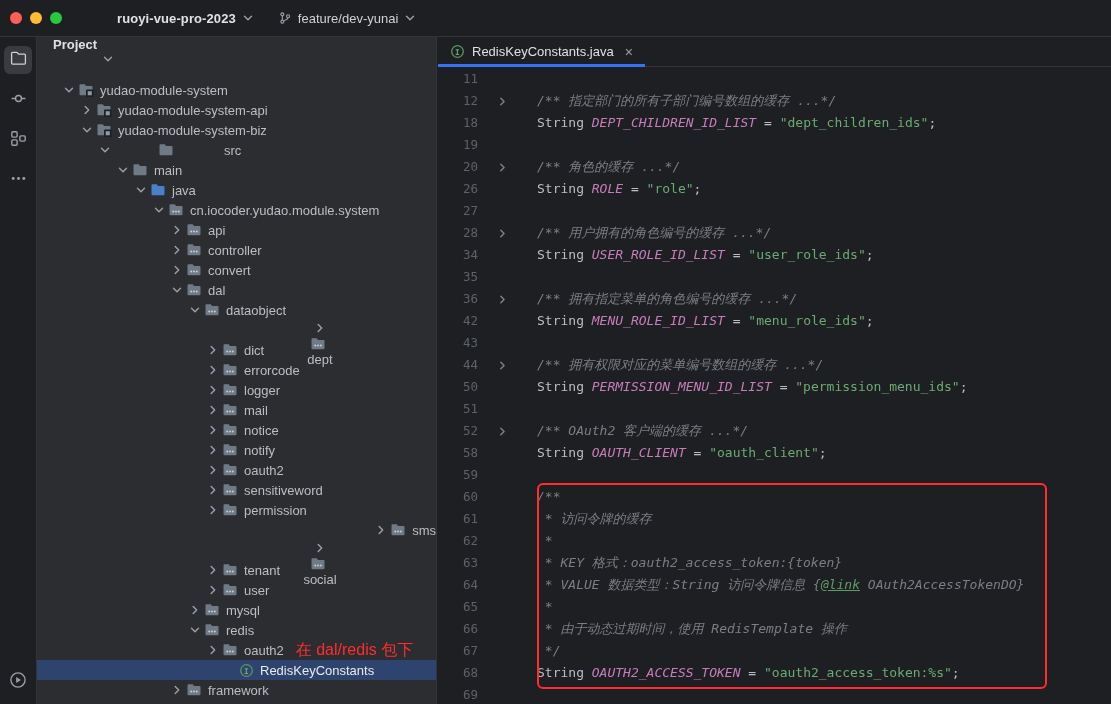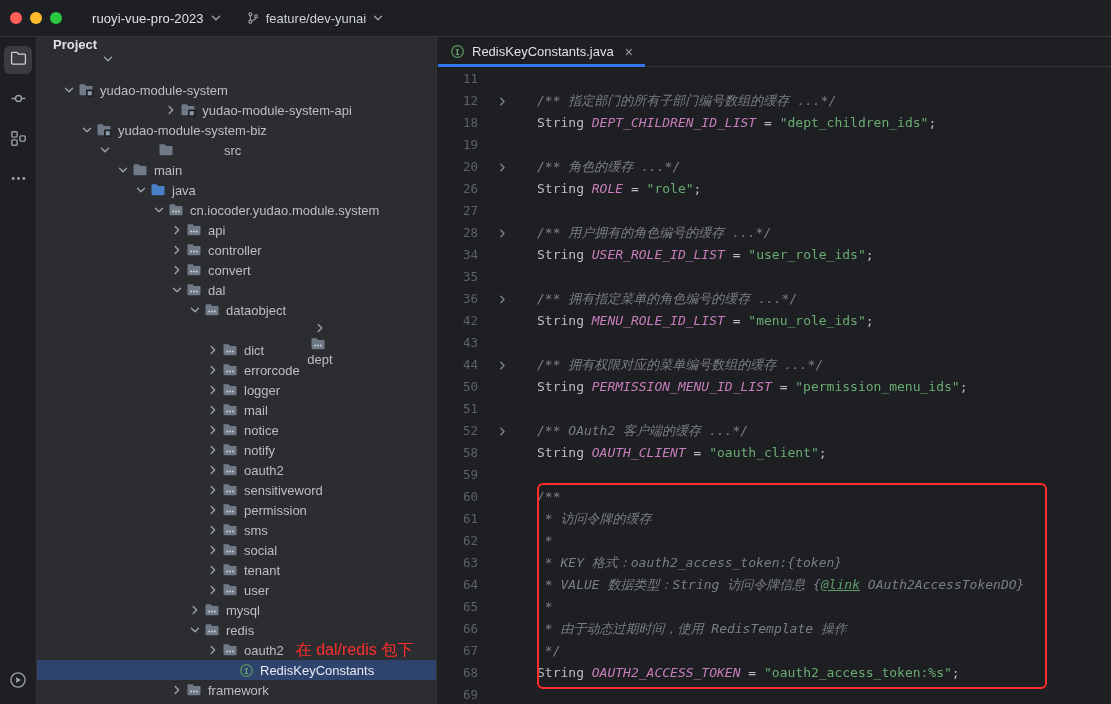--- a/index.html
+++ b/index.html
@@ -15,21 +15,21 @@
   
   .titlebar {
     position:absolute; left:0; top:0; width:1111px; height:37px;
     background:#1e1f22; border-bottom:1px solid #323438;
     display:flex; align-items:center;
   }
   .traffic { display:flex; gap:8px; padding:0 14px 0 10px; }
   .light { width:12px; height:12px; border-radius:50%; display:inline-block; }
   .light.r { background:#ff5f57; } .light.y { background:#febc2e; } .light.g { background:#28c840; }
   .tb-widget { display:flex; align-items:center; gap:6px; padding:4px 8px; margin-left:8px; border-radius:6px; font-size:13px; color:#dfe1e5; cursor:default; }
-  .tb-name { font-weight:400; letter-spacing:.1px; }
+  .tb-name { font-weight:700; letter-spacing:.1px;margin-left:25px; }
   .branch-label { color:#ced1d6; }
   .chev-holder { display:inline-flex; align-items:center; }
 
   
   .strip {
     position:absolute; left:0; top:37px; bottom:0; width:37px;
     background:#1e1f22; border-right:1px solid #323438;
     display:flex; flex-direction:column; align-items:center; padding-top:9px;
   }
   .strip-top { display:flex; flex-direction:column; gap:12px; align-items:center; }
@@ -175,21 +175,21 @@
           </span>
           <span class="ticon">
             <svg width="16" height="16" viewBox="0 0 16 16">
               <path d="M1.5 3.2c0-.5.4-.9.9-.9h3.8c.3 0 .5.1.7.3l1.2 1.3h5.5c.5 0 .9.4.9.9v7.5c0 .5-.4.9-.9.9H2.4c-.5 0-.9-.4-.9-.9z" fill="#707a87"></path>
               <rect x="8" y="7.5" width="7.5" height="7.5" rx="1" fill="#1e1f22"></rect>
               <rect x="9.7" y="9.2" width="4.1" height="4.1" fill="#8b9aab"></rect>
             </svg>
           </span>
           <span class="tlabel">yudao-module-system</span>
         </div>
-        <div class="tree-row" style="padding-left: 41px; justify-content: center;">
+        <div class="tree-row" style="padding-left: 41px;">
           <span class="chev">
             <svg width="12" height="12" viewBox="0 0 12 12" fill="none">
               <path d="M4.2 2.5 7.7 6 4.2 9.5" stroke="#9da0a8" stroke-width="1.4" stroke-linecap="round" stroke-linejoin="round"></path>
             </svg>
           </span>
           <span class="ticon">
             <svg width="16" height="16" viewBox="0 0 16 16">
               <path d="M1.5 3.2c0-.5.4-.9.9-.9h3.8c.3 0 .5.1.7.3l1.2 1.3h5.5c.5 0 .9.4.9.9v7.5c0 .5-.4.9-.9.9H2.4c-.5 0-.9-.4-.9-.9z" fill="#707a87"></path>
               <rect x="8" y="7.5" width="7.5" height="7.5" rx="1" fill="#1e1f22"></rect>
               <rect x="9.7" y="9.2" width="4.1" height="4.1" fill="#8b9aab"></rect>
@@ -500,37 +500,37 @@
           <span class="ticon">
             <svg width="16" height="16" viewBox="0 0 16 16">
               <path d="M1.5 3.2c0-.5.4-.9.9-.9h3.8c.3 0 .5.1.7.3l1.2 1.3h5.5c.5 0 .9.4.9.9v7.5c0 .5-.4.9-.9.9H2.4c-.5 0-.9-.4-.9-.9z" fill="#707a87"></path>
               <circle cx="5.2" cy="9.4" r="1" fill="#c9cdd3"></circle>
               <circle cx="8" cy="9.4" r="1" fill="#c9cdd3"></circle>
               <circle cx="10.8" cy="9.4" r="1" fill="#c9cdd3"></circle>
             </svg>
           </span>
           <span class="tlabel">permission</span>
         </div>
-        <div class="tree-row" style="padding-left: 167px;">
+        <div class="tree-row" style="padding-left: 167px; justify-content: flex-end;">
           <span class="chev">
             <svg width="12" height="12" viewBox="0 0 12 12" fill="none">
               <path d="M4.2 2.5 7.7 6 4.2 9.5" stroke="#9da0a8" stroke-width="1.4" stroke-linecap="round" stroke-linejoin="round"></path>
             </svg>
           </span>
           <span class="ticon">
             <svg width="16" height="16" viewBox="0 0 16 16">
               <path d="M1.5 3.2c0-.5.4-.9.9-.9h3.8c.3 0 .5.1.7.3l1.2 1.3h5.5c.5 0 .9.4.9.9v7.5c0 .5-.4.9-.9.9H2.4c-.5 0-.9-.4-.9-.9z" fill="#707a87"></path>
               <circle cx="5.2" cy="9.4" r="1" fill="#c9cdd3"></circle>
               <circle cx="8" cy="9.4" r="1" fill="#c9cdd3"></circle>
               <circle cx="10.8" cy="9.4" r="1" fill="#c9cdd3"></circle>
             </svg>
           </span>
           <span class="tlabel">sms</span>
         </div>
-        <div class="tree-row" style="padding-left: 167px;">
+        <div class="tree-row" style="padding-left: 167px; flex-direction: column;">
           <span class="chev">
             <svg width="12" height="12" viewBox="0 0 12 12" fill="none">
               <path d="M4.2 2.5 7.7 6 4.2 9.5" stroke="#9da0a8" stroke-width="1.4" stroke-linecap="round" stroke-linejoin="round"></path>
             </svg>
           </span>
           <span class="ticon">
             <svg width="16" height="16" viewBox="0 0 16 16">
               <path d="M1.5 3.2c0-.5.4-.9.9-.9h3.8c.3 0 .5.1.7.3l1.2 1.3h5.5c.5 0 .9.4.9.9v7.5c0 .5-.4.9-.9.9H2.4c-.5 0-.9-.4-.9-.9z" fill="#707a87"></path>
               <circle cx="5.2" cy="9.4" r="1" fill="#c9cdd3"></circle>
               <circle cx="8" cy="9.4" r="1" fill="#c9cdd3"></circle>

